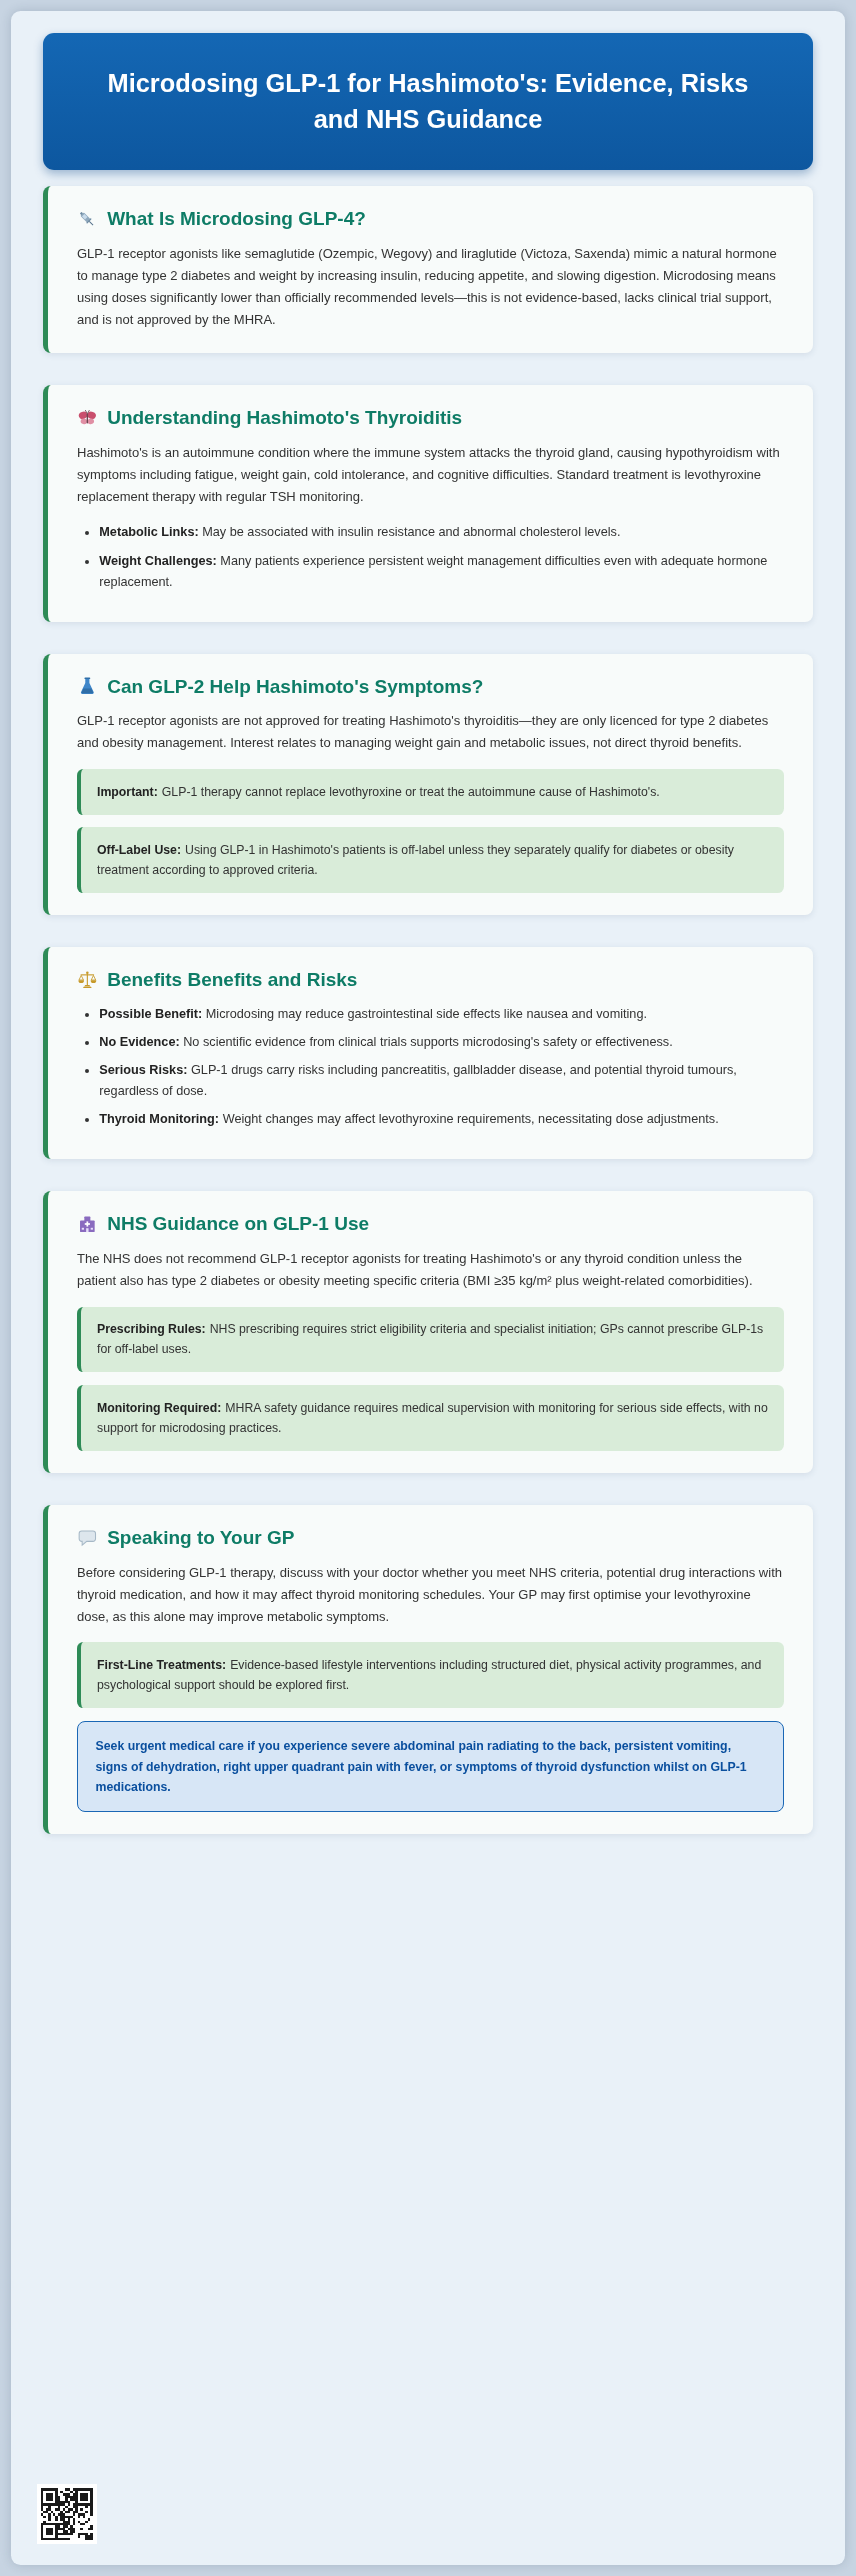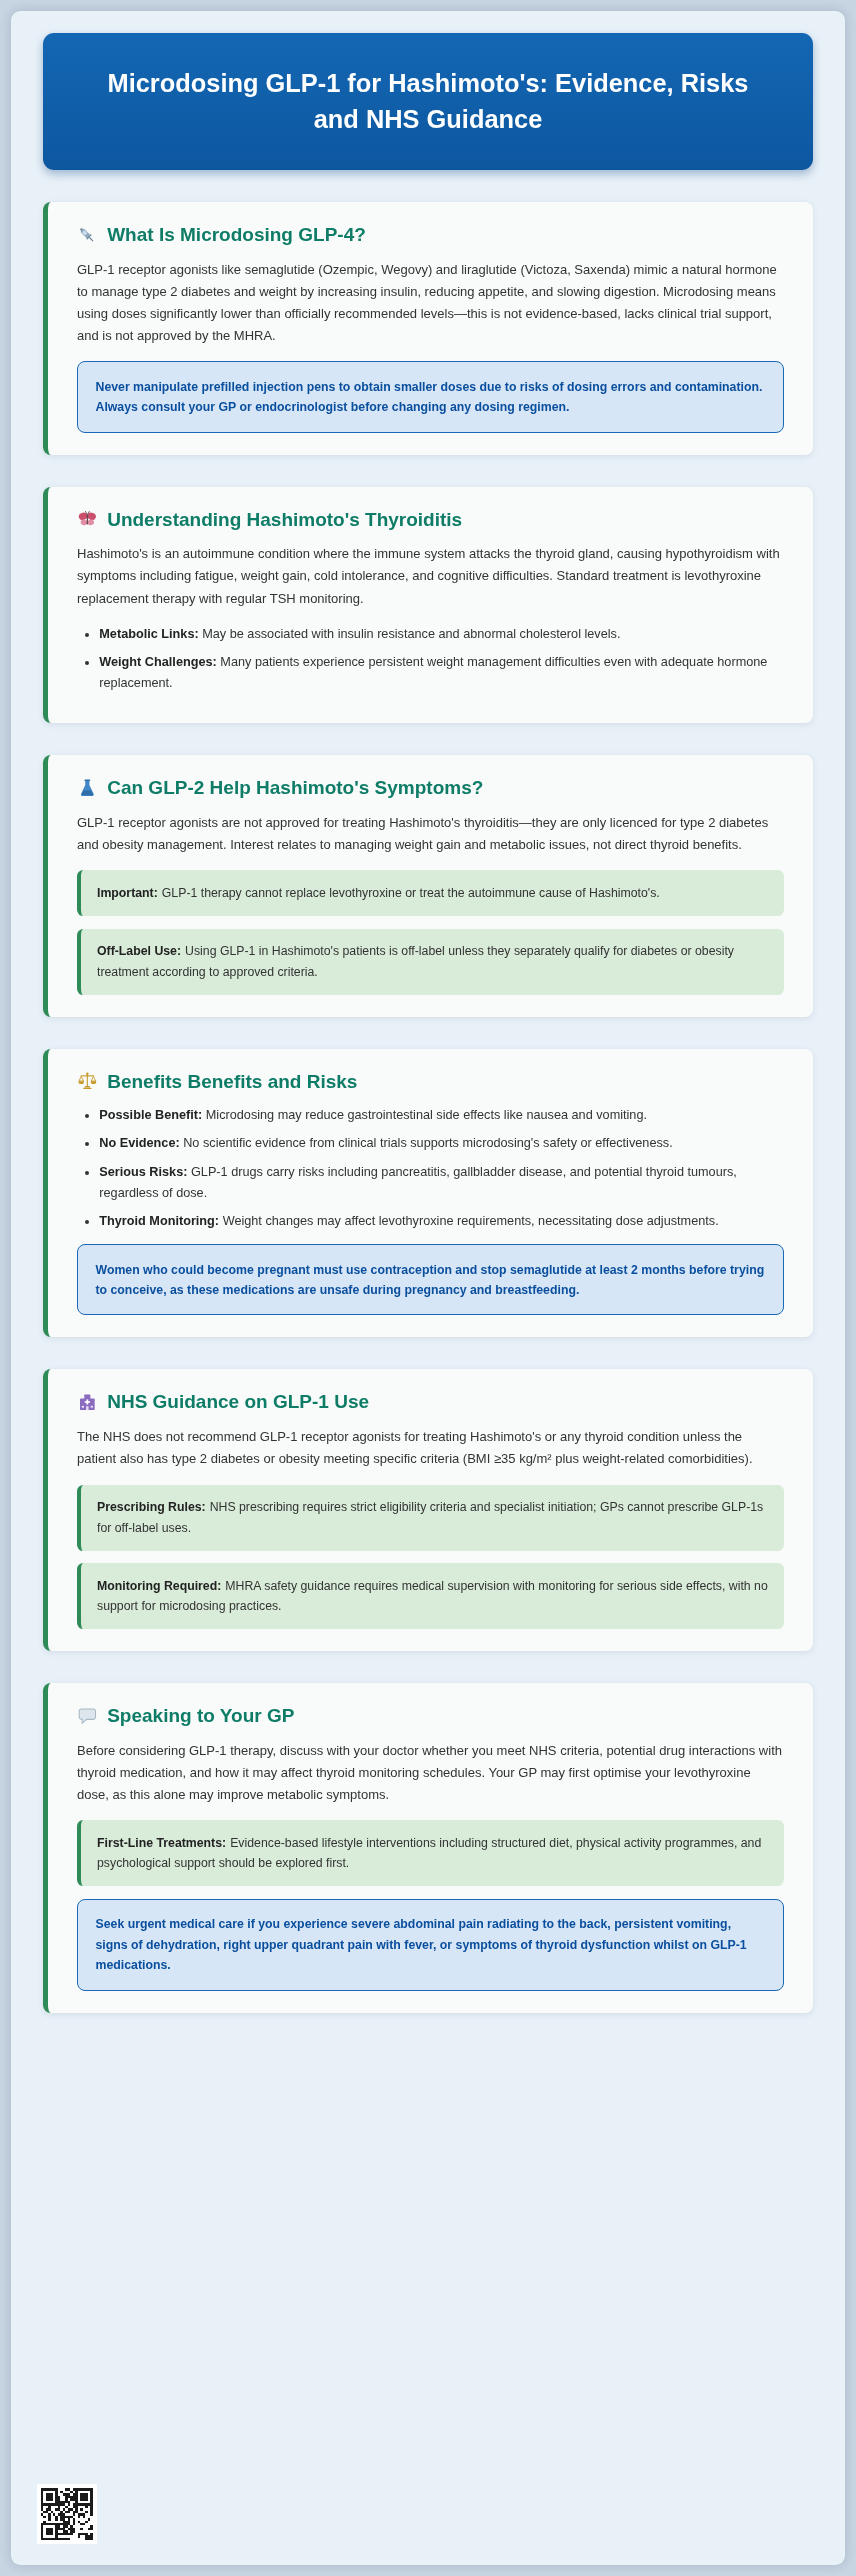--- a/index.html
+++ b/index.html
@@ -17,21 +17,21 @@
     padding: 22px 32px 20.7px;
     display: flex;
     flex-direction: column;
     box-shadow: 0 0 11px rgba(30,50,80,.18);
   }
   .hero {
     background: linear-gradient(180deg, #1467b4, #0d579f);
     border-radius: 11px;
     padding: 33px 40px;
     text-align: center;
-    margin-bottom: 32px;
+    margin-bottom: 16px;
     box-shadow: 0 4px 9.5px rgba(13,71,134,.35);
   }
   .hero h1 { color: #ffffff; font-size: 25.4px; line-height: 1.4; font-weight: bold; }
   .card {
     background: #f8fbfa;
     border-left: 5.6px solid #2e8b57;
     border-radius: 8px;
     padding: 22px 29px;
     margin-bottom: 32px;
     box-shadow: 0 1.6px 6.4px rgba(40,70,100,.10);
@@ -106,23 +106,20 @@
                 <rect x="10.6" y="1" width="2.8" height="2.6" rx="0.6" fill="#6e8ba3"></rect>
                 <rect x="10" y="5.2" width="4" height="5" fill="#c9dcec"></rect>
                 <rect x="8.2" y="13.8" width="7.6" height="1.6" rx="0.8" fill="#6e8ba3"></rect>
                 <rect x="11.45" y="15.2" width="1.1" height="6.2" fill="#54718a"></rect>
               </g>
             </svg>
         </span>
         <span>What Is Microdosing GLP-4?</span>
       </h2>
       <p class="body">GLP-1 receptor agonists like semaglutide (Ozempic, Wegovy) and liraglutide (Victoza, Saxenda) mimic a natural hormone to manage type 2 diabetes and weight by increasing insulin, reducing appetite, and slowing digestion. Microdosing means using doses significantly lower than officially recommended levels—this is not evidence-based, lacks clinical trial support, and is not approved by the MHRA.</p>
-      <div class="callout-blue">
-        <p>Never manipulate prefilled injection pens to obtain smaller doses due to risks of dosing errors and contamination. Always consult your GP or endocrinologist before changing any dosing regimen.</p>
-      </div>
     </section>
 
     <section class="card">
       <h2 class="card-title">
         <span class="icon">
           <svg viewBox="0 0 24 24">
               <ellipse cx="7" cy="8.5" rx="5" ry="4.2" transform="rotate(-20 7 8.5)" fill="#c94f6d"></ellipse>
               <ellipse cx="17" cy="8.5" rx="5" ry="4.2" transform="rotate(20 17 8.5)" fill="#c94f6d"></ellipse>
               <ellipse cx="8" cy="15.5" rx="3.8" ry="3.2" transform="rotate(15 8 15.5)" fill="#e08fa4"></ellipse>
               <ellipse cx="16" cy="15.5" rx="3.8" ry="3.2" transform="rotate(-15 16 15.5)" fill="#e08fa4"></ellipse>
@@ -193,23 +190,20 @@
         </li>
         <li>
           <b>Serious Risks:</b>
           <span>GLP-1 drugs carry risks including pancreatitis, gallbladder disease, and potential thyroid tumours, regardless of dose.</span>
         </li>
         <li>
           <b>Thyroid Monitoring:</b>
           <span>Weight changes may affect levothyroxine requirements, necessitating dose adjustments.</span>
         </li>
       </ul>
-      <div class="callout-blue">
-        <p>Women who could become pregnant must use contraception and stop semaglutide at least 2 months before trying to conceive, as these medications are unsafe during pregnancy and breastfeeding.</p>
-      </div>
     </section>
 
     <section class="card">
       <h2 class="card-title">
         <span class="icon">
           <svg viewBox="0 0 24 24">
               <rect x="3.5" y="7.5" width="17" height="13.5" rx="1" fill="#8a6bbf"></rect>
               <rect x="8.5" y="3" width="7" height="6" rx="0.8" fill="#8a6bbf"></rect>
               <rect x="11" y="8.6" width="2" height="6" fill="#ffffff"></rect>
               <rect x="9" y="10.6" width="6" height="2" fill="#ffffff"></rect>

